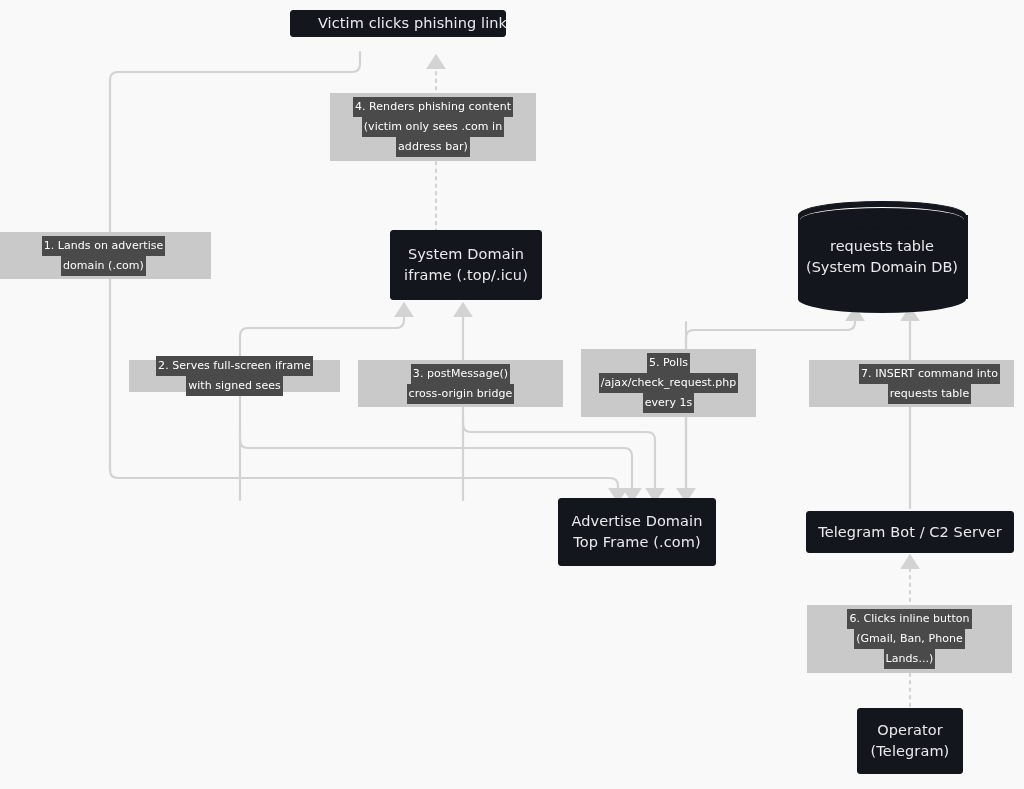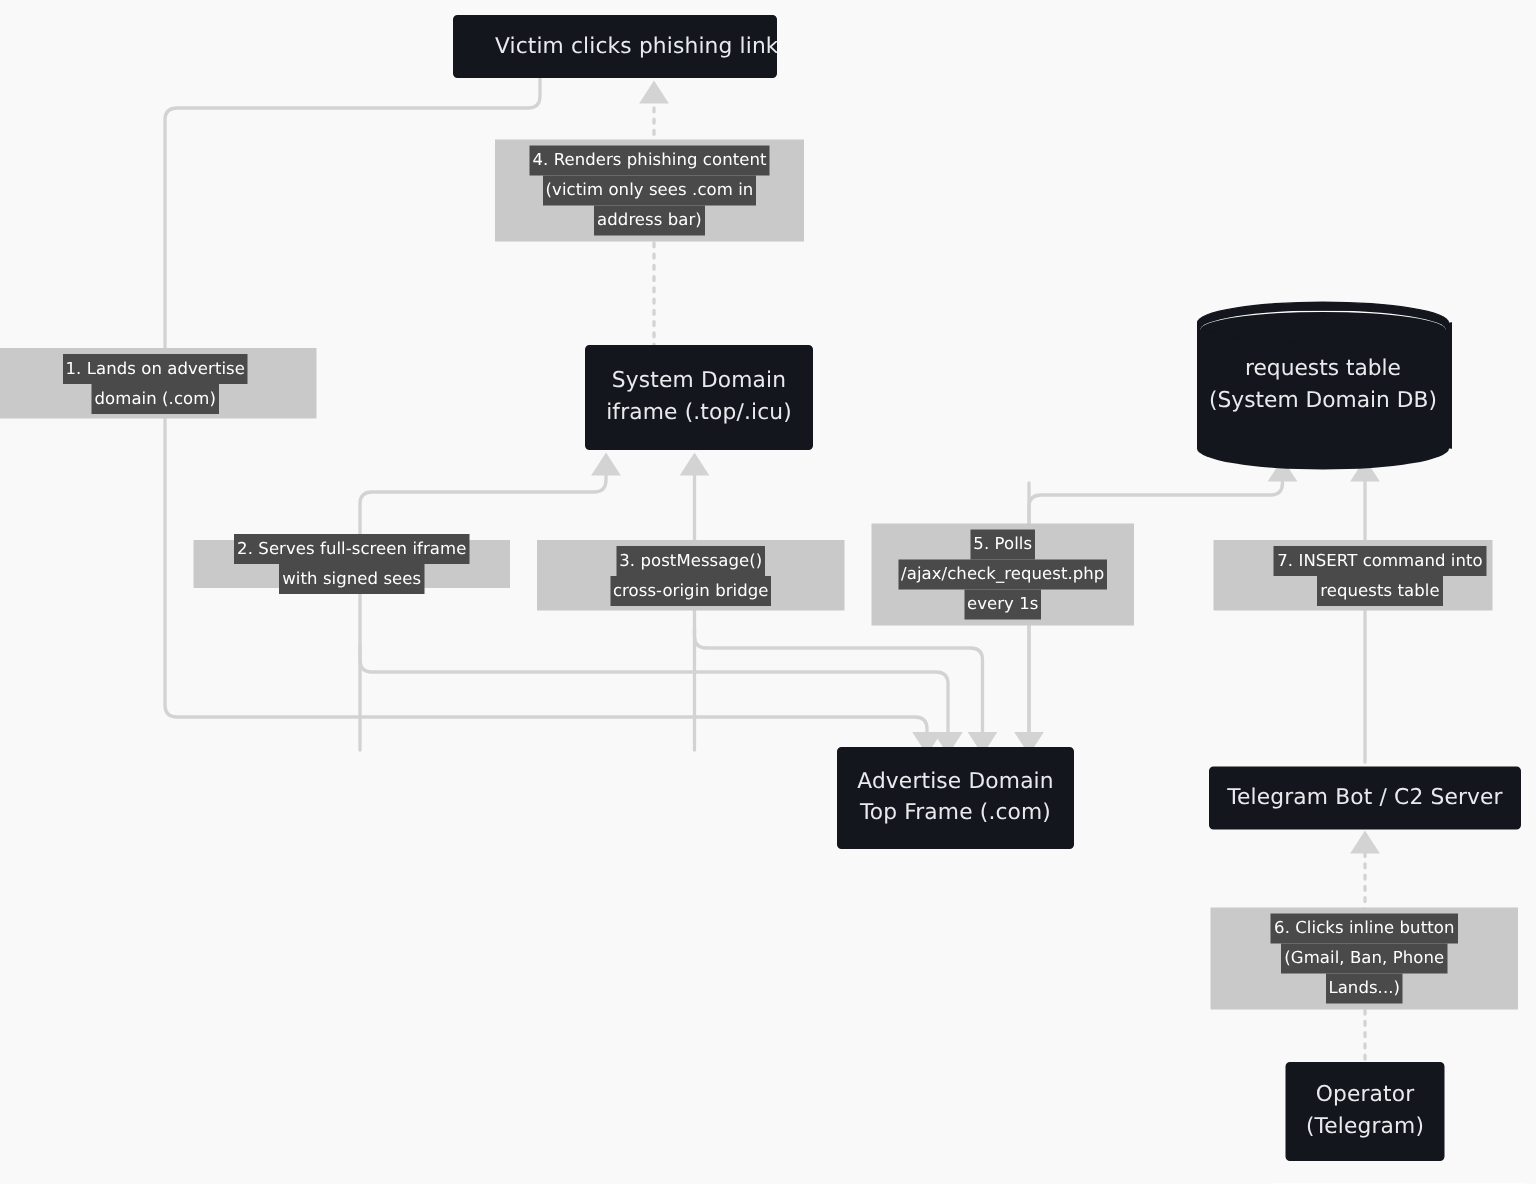--- a/index.html
+++ b/index.html
@@ -159,21 +159,21 @@
 
       <path d="M 686,322 L 686,495" marker-end="url(#arrow)"></path>
     </g>
 
     <g fill="none" stroke="#d3d3d3" stroke-width="2.2" stroke-dasharray="2.5 5" stroke-linecap="round">
       <path d="M 436,232 L 436,62" marker-end="url(#arrowdot)"></path>
       <path d="M 910,706 L 910,562" marker-end="url(#arrowdot)"></path>
     </g>
   </svg>
 
-  <div class="node" style="left:302px; top:10px; width:216px; height:42px;padding-left:29px;">
+  <div class="node" style="left:290px; top:10px; width:216px; height:27px;padding-left:29px;">
     <span class="ln">Victim clicks phishing link</span>
   </div>
 
   <div class="node" style="left:358px; top:230px; width:152px; height:70px;margin-left:32px;">
     <span class="ln">System Domain</span>
     <span class="ln">iframe (.top/.icu)</span>
   </div>
 
   <div class="node" style="left:558px; top:498px; width:158px; height:68px;">
     <span class="ln">Advertise Domain</span>
@@ -219,21 +219,21 @@
     <span class="ln">3. postMessage()</span>
     <span class="ln">cross-origin bridge</span>
   </div>
 
   <div class="elabel" style="left:581px; top:349px; width:175px; height:68px;">
     <span class="ln">5. Polls</span>
     <span class="ln">/ajax/check_request.php</span>
     <span class="ln">every 1s</span>
   </div>
 
-  <div class="elabel" style="left:809px; top:360px; width:186px; height:47px;padding-left:41px;">
+  <div class="elabel" style="left:809px; top:360px; width:205px; height:47px;padding-left:41px;">
     <span class="ln">7. INSERT command into</span>
     <span class="ln">requests table</span>
   </div>
 
   <div class="elabel" style="left:807px; top:605px; width:205px; height:68px;">
     <span class="ln">6. Clicks inline button</span>
     <span class="ln">(Gmail, Ban, Phone</span>
     <span class="ln">Lands...)</span>
   </div>
 

